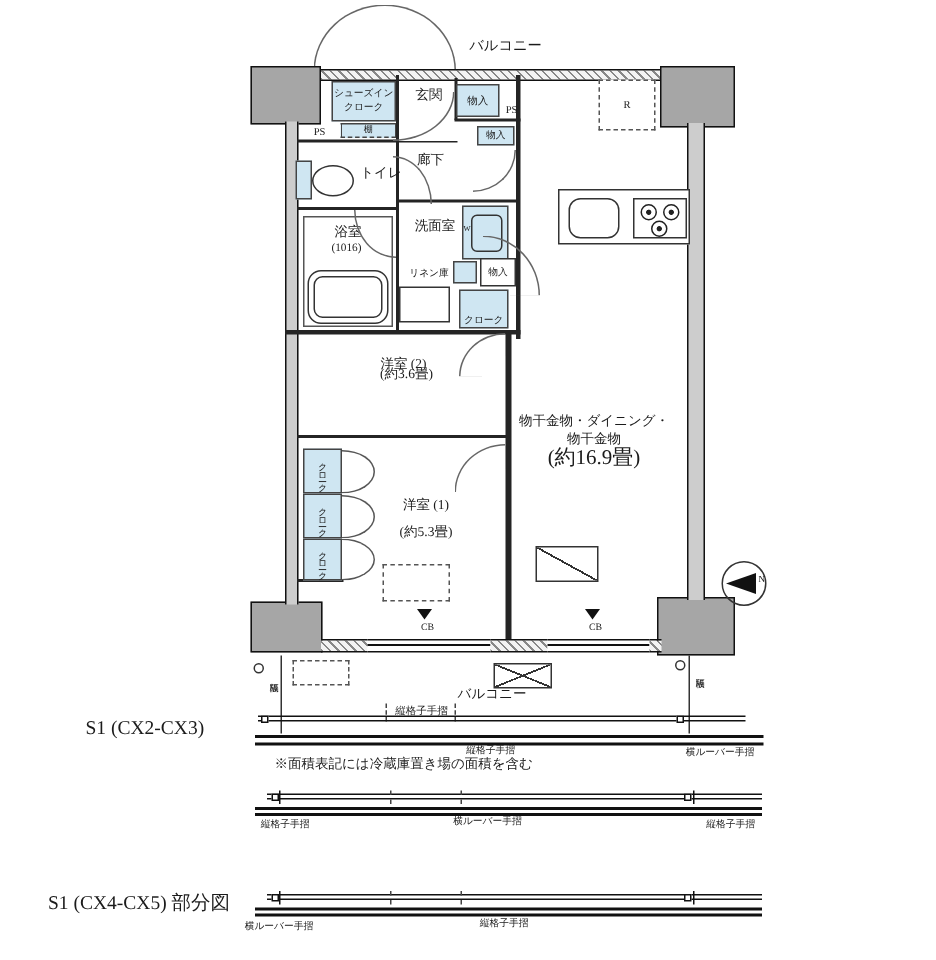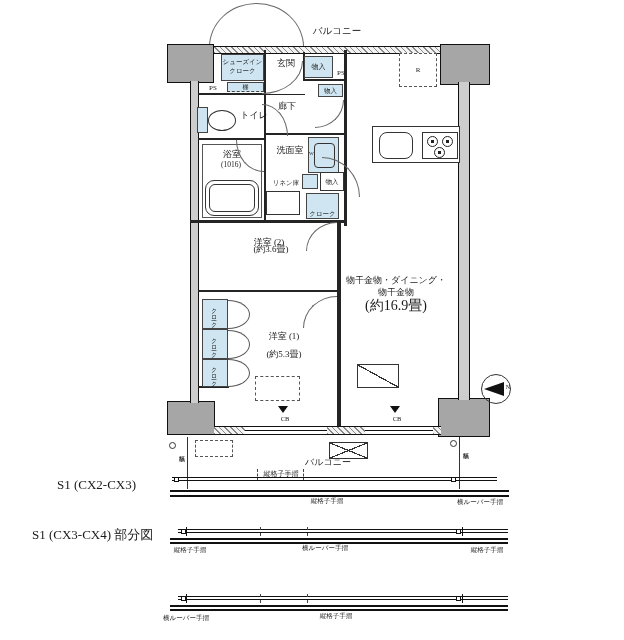--- a/index.html
+++ b/index.html
@@ -162,34 +162,35 @@
   <div class="tickD" style="left:303px;top:469px;height:12px;"></div>
   <div class="lbl" style="left:281px;top:470px;font-size:7px">縦格子手摺</div>
   <div class="rail2" style="left:172px;top:477px;width:325px;height:4px;"></div>
   <div class="sq" style="left:174px;top:477px;"></div>
   <div class="sq" style="left:451px;top:477px;"></div>
   <div class="railT" style="left:170px;top:490px;width:339px;height:7px;"></div>
   <div class="lbl" style="left:327px;top:497px;font-size:6.5px">縦格子手摺</div>
   <div class="lbl" style="left:480px;top:498px;font-size:6.5px">横ルーバー手摺</div>
 
   <div class="lbl left" style="left:57px;top:478px;font-size:13px">S1 (CX2-CX3)</div>
-
-  <div class="lbl left" style="left:32px;top:528px;font-size:13px">S1 (CX3-CX4) 部分図</div>
+  <div class="lbl left" style="left:183px;top:504px;font-size:9px">※面積表記には冷蔵庫置き場の面積を含む</div>
+
   <div class="rail2" style="left:178px;top:529px;width:330px;height:4px;"></div>
   <div class="sq" style="left:181px;top:529px;"></div>
   <div class="sq" style="left:456px;top:529px;"></div>
   <div class="tickS" style="left:186px;top:527px;height:9px;"></div>
   <div class="tickS" style="left:462px;top:527px;height:9px;"></div>
   <div class="tickD" style="left:260px;top:527px;height:9px;"></div>
   <div class="tickD" style="left:307px;top:527px;height:9px;"></div>
   <div class="railT" style="left:170px;top:538px;width:338px;height:6px;"></div>
   <div class="lbl" style="left:190px;top:546px;font-size:6.5px">縦格子手摺</div>
   <div class="lbl" style="left:325px;top:544px;font-size:6.5px">横ルーバー手摺</div>
   <div class="lbl" style="left:487px;top:546px;font-size:6.5px">縦格子手摺</div>
 
+  <div class="lbl left" style="left:32px;top:595px;font-size:13px">S1 (CX4-CX5) 部分図</div>
   <div class="rail2" style="left:178px;top:596px;width:330px;height:4px;"></div>
   <div class="sq" style="left:181px;top:596px;"></div>
   <div class="sq" style="left:456px;top:596px;"></div>
   <div class="tickS" style="left:186px;top:594px;height:9px;"></div>
   <div class="tickS" style="left:462px;top:594px;height:9px;"></div>
   <div class="tickD" style="left:260px;top:594px;height:9px;"></div>
   <div class="tickD" style="left:307px;top:594px;height:9px;"></div>
   <div class="railT" style="left:170px;top:605px;width:338px;height:6px;"></div>
   <div class="lbl" style="left:186px;top:614px;font-size:6.5px">横ルーバー手摺</div>
   <div class="lbl" style="left:336px;top:612px;font-size:6.5px">縦格子手摺</div>

